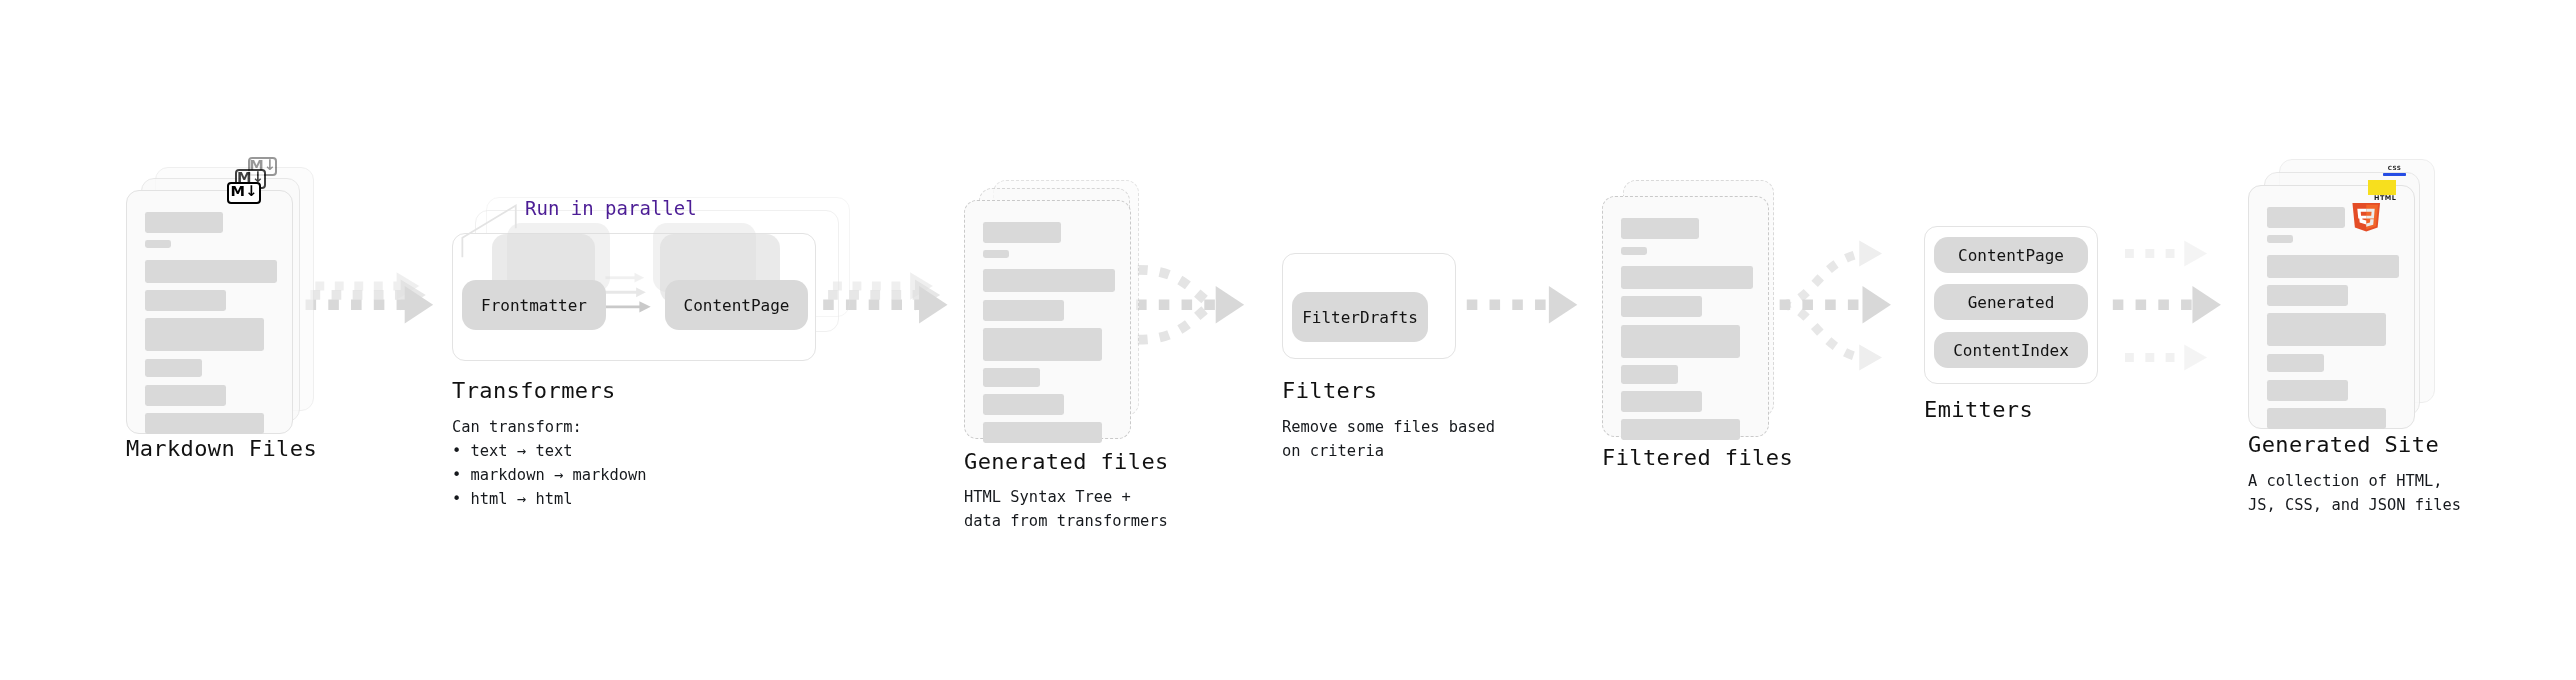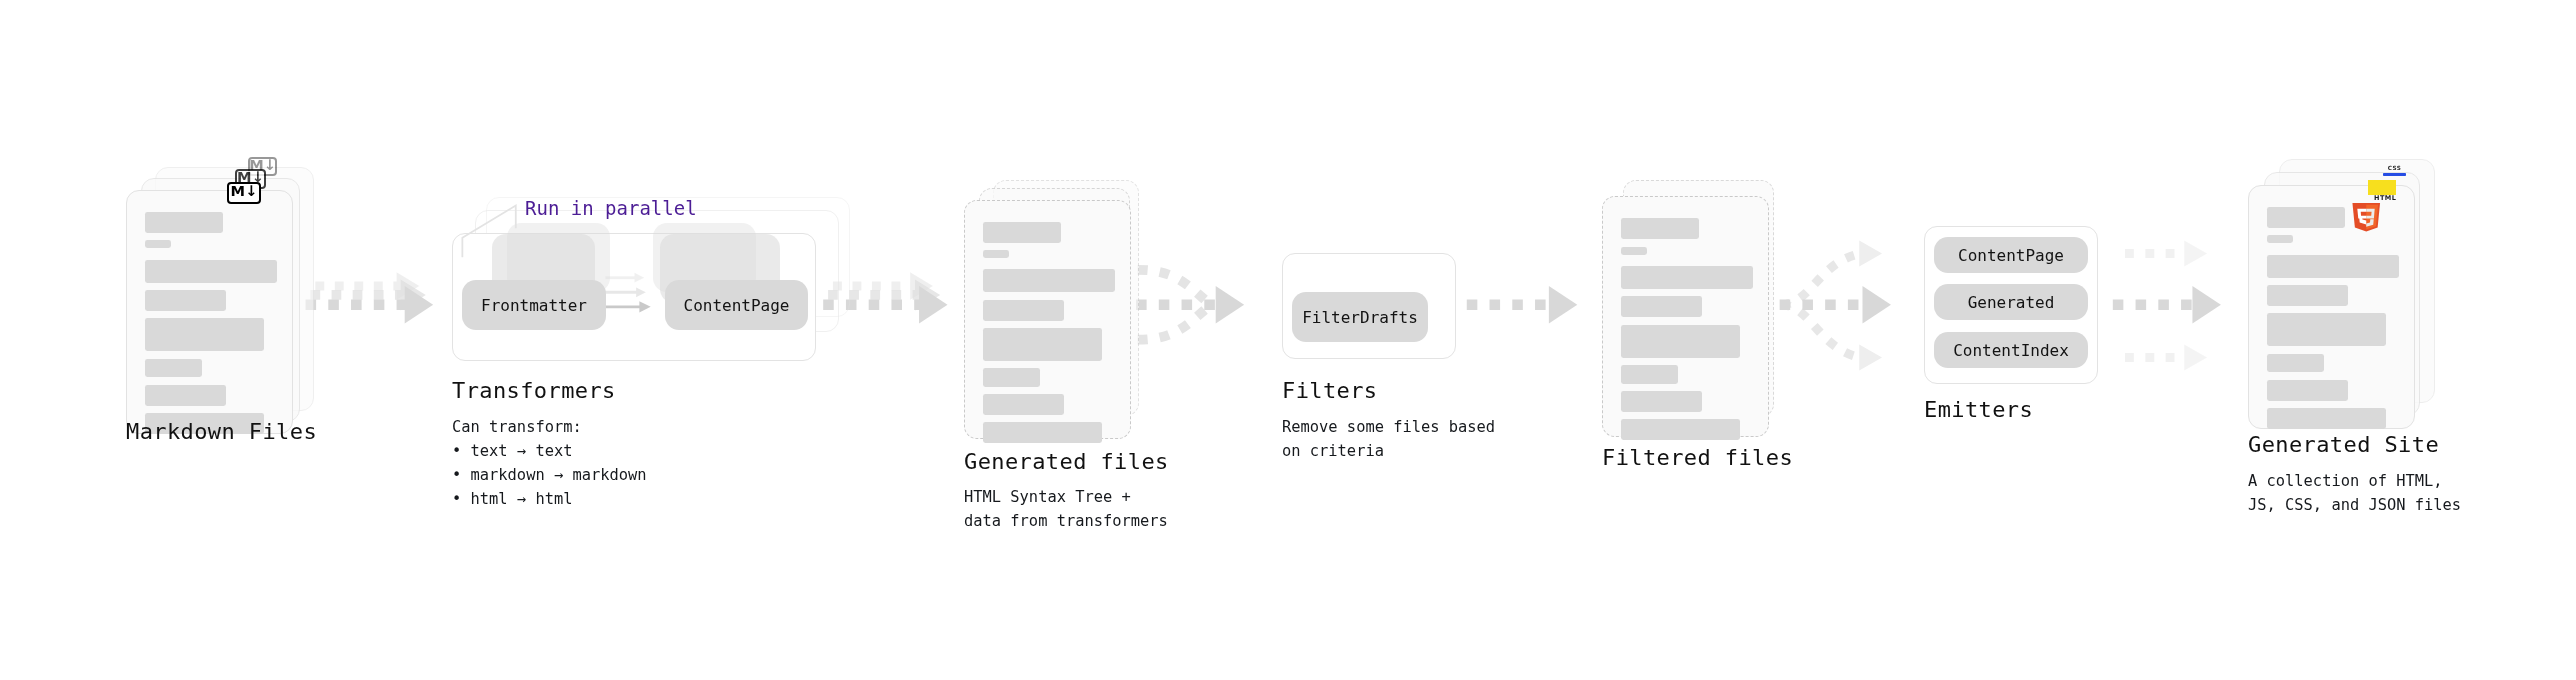--- a/index.html
+++ b/index.html
@@ -193,21 +193,21 @@
       <span>M↓</span>
     </div>
     <div class="md-badge" style="left:109px; top:1.6px; width:31px; height:20.3px; opacity:.75;">
       <span>M↓</span>
     </div>
     <div class="md-badge" style="left:101px; top:14.6px;">
       <span>M↓</span>
     </div>
   </div>
 
-  <div class="stage-title" style="left:126px; top:419px;">Markdown Files</div>
+  <div class="stage-title" style="left:126px; top:436px;">Markdown Files</div>
 
   <div class="pbox ghost" style="left:486px; top:197px; width:364px; height:120px; opacity:.35;"></div>
   <div class="pbox ghost" style="left:475px; top:210px; width:364px; height:122px; opacity:.55;"></div>
   <div class="pbox" style="left:452px; top:233px; width:364px; height:128px;"></div>
 
   <div class="chip ghost" style="left:507px; top:223px; width:103px; height:69px; opacity:.38;"></div>
   <div class="chip ghost" style="left:653px; top:223px; width:103px; height:69px; opacity:.38;"></div>
   <div class="chip ghost" style="left:492px; top:234px; width:103px; height:69px; opacity:.55;"></div>
   <div class="chip ghost" style="left:660px; top:234px; width:120px; height:69px; opacity:.55;"></div>
 

